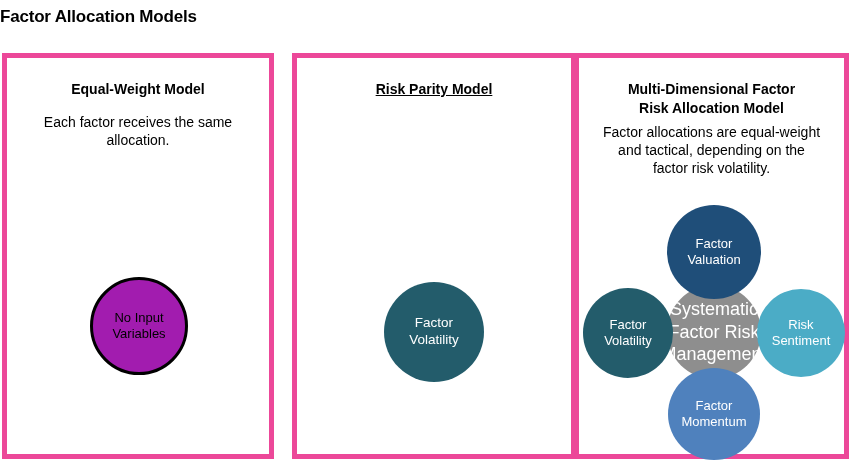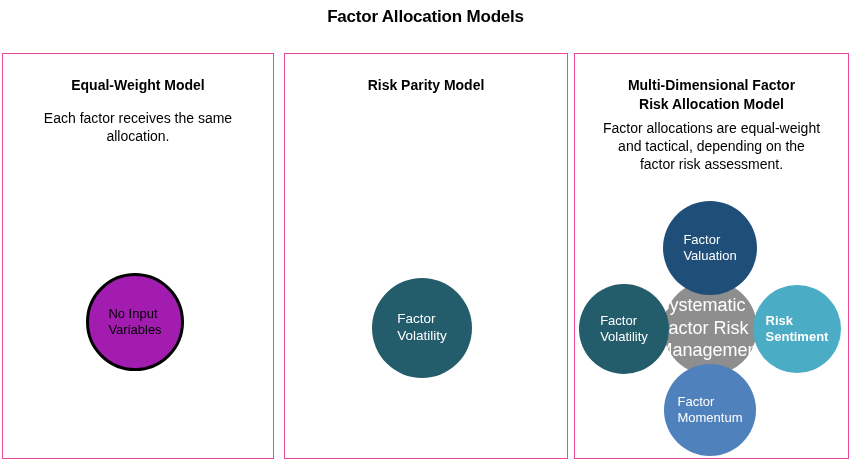--- a/index.html
+++ b/index.html
@@ -10,35 +10,34 @@
     background: #ffffff;
     font-family: "Liberation Sans", sans-serif;
     color: #000000;
     overflow: hidden;
   }
   .main-title {
     position: absolute;
     top: 7px;
     left: 0;
     width: 100%;
-    text-align: center;
     font-size: 17px;
     font-weight: bold;
     letter-spacing: -0.2px;
   }
   .panel {
     position: absolute;
     top: 53px;
     height: 406px;
-    border: 1px solid #ec4899;
+    border: 5px solid #ec4899;
     background: #ffffff;
     box-sizing: border-box;
   }
   .panel-1 { left: 2px;   width: 272px; }
-  .panel-2 { left: 284px; width: 284px; }
+  .panel-2 { left: 292px; width: 284px; text-decoration: underline; }
   .panel-3 { left: 574px; width: 275px; }
   .panel-title {
     margin: 22px 6px 0 6px;
     text-align: center;
     font-size: 14px;
     font-weight: bold;
     line-height: 1.35;
     white-space: pre-line;
   }
   .panel-body {
@@ -48,21 +47,21 @@
     line-height: 1.3;
     white-space: pre-line;
   }
   .panel-3 .panel-body { margin-top: 5px; }
   .circle {
     position: absolute;
     border-radius: 50%;
     display: flex;
     align-items: center;
     justify-content: center;
-    text-align: left;
+    text-align: center;
     white-space: pre-line;
     line-height: 1.25;
     transform: translate(-50%, -50%);
     box-sizing: border-box;
   }
   .circle-outline {
     left: 132px; top: 268px;
     width: 98px; height: 98px;
     background: #a21caf;
     border: 3px solid #000000;
@@ -134,36 +133,36 @@
       <span>Factor
 Volatility</span>
     </div>
   </div>
 
   <div class="panel panel-3">
     <div class="panel-title">Multi-Dimensional Factor
 Risk Allocation Model</div>
     <div class="panel-body">Factor allocations are equal-weight
 and tactical, depending on the
-factor risk assessment.</div>
+factor risk volatility.</div>
 
     <div class="circle circle-center" style="background-color: rgb(142, 142, 142);">
       <span>Systematic
 Factor Risk
 Management</span>
     </div>
     <div class="circle circle-top" style="background-color: rgb(31, 78, 121);">
       <span>Factor
 Valuation</span>
     </div>
     <div class="circle circle-left" style="background-color: rgb(35, 92, 107);">
       <span>Factor
 Volatility</span>
     </div>
-    <div class="circle circle-right" style="background-color: rgb(75, 172, 198); font-weight: bold;">
+    <div class="circle circle-right" style="background-color: rgb(75, 172, 198);">
       <span>Risk
 Sentiment</span>
     </div>
     <div class="circle circle-bottom" style="background-color: rgb(79, 129, 189);">
       <span>Factor
 Momentum</span>
     </div>
   </div>
 
 </div>

